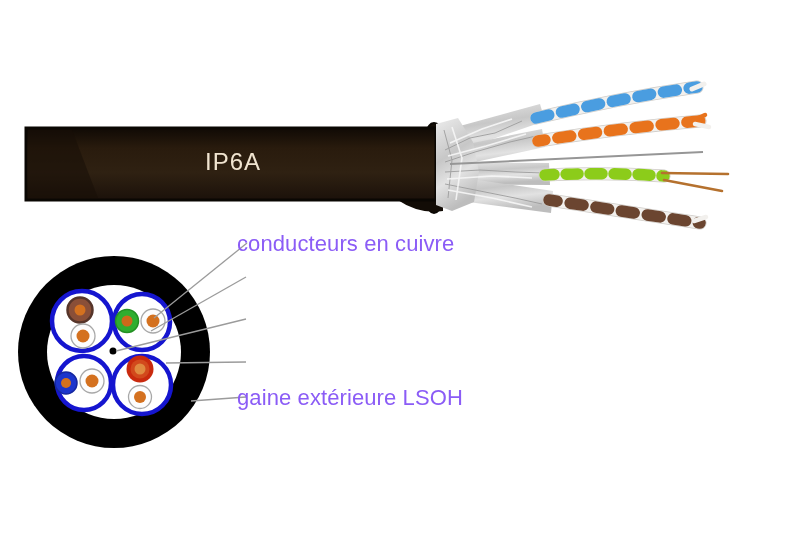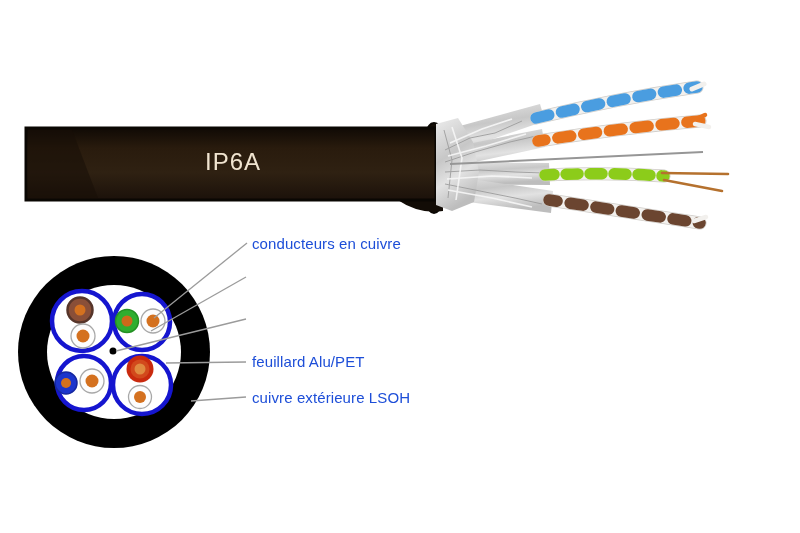--- a/index.html
+++ b/index.html
@@ -1,22 +1,22 @@
 <!DOCTYPE html>
 <html><head>
 <meta charset="utf-8">
 <style>
   html,body{margin:0;padding:0;background:#ffffff;}
   body{width:800px;height:533px;position:relative;overflow:hidden;
        font-family:"Liberation Sans", sans-serif;}
   #stage{position:absolute;left:0;top:0;width:800px;height:523px;}
   svg{position:absolute;left:0;top:0;}
   .labels{position:absolute;left:0;top:0;width:800px;height:533px;pointer-events:none;}
-  .callout{position:absolute;left:252px;white-space:nowrap;color:#1d4ed8;
-           font-size:15px;line-height:20px;letter-spacing:0.1px;}
+  .callout{position:absolute;left:237px;white-space:nowrap;color:#8b5cf6;
+           font-size:22px;line-height:20px;letter-spacing:0.1px;}
 </style>
 </head>
 <body>
 
 <div id="stage">
 
 <svg width="800" height="533" viewBox="0 0 800 533">
   <defs>
     <linearGradient id="jacketGrad" x1="0" y1="0" x2="0" y2="1">
       <stop offset="0" stop-color="#100a05"></stop>
@@ -141,17 +141,16 @@
     <line x1="154" y1="318" x2="247" y2="243"></line>
     <line x1="151" y1="331" x2="246" y2="277"></line>
     <line x1="116" y1="351" x2="246" y2="319"></line>
     <line x1="166" y1="363" x2="246" y2="362"></line>
     <line x1="191" y1="401" x2="246" y2="397"></line>
   </g>
 </svg>
 
 <div class="labels">
   <div class="callout" style="top:234px">conducteurs en cuivre</div>
-  <div class="callout" style="top:352px">feuillard Alu/PET</div>
-  <div class="callout" style="top:388px">cuivre extérieure LSOH</div>
+  <div class="callout" style="top:388px">gaine extérieure LSOH</div>
 </div>
 
 </div>
 
 </body></html>

